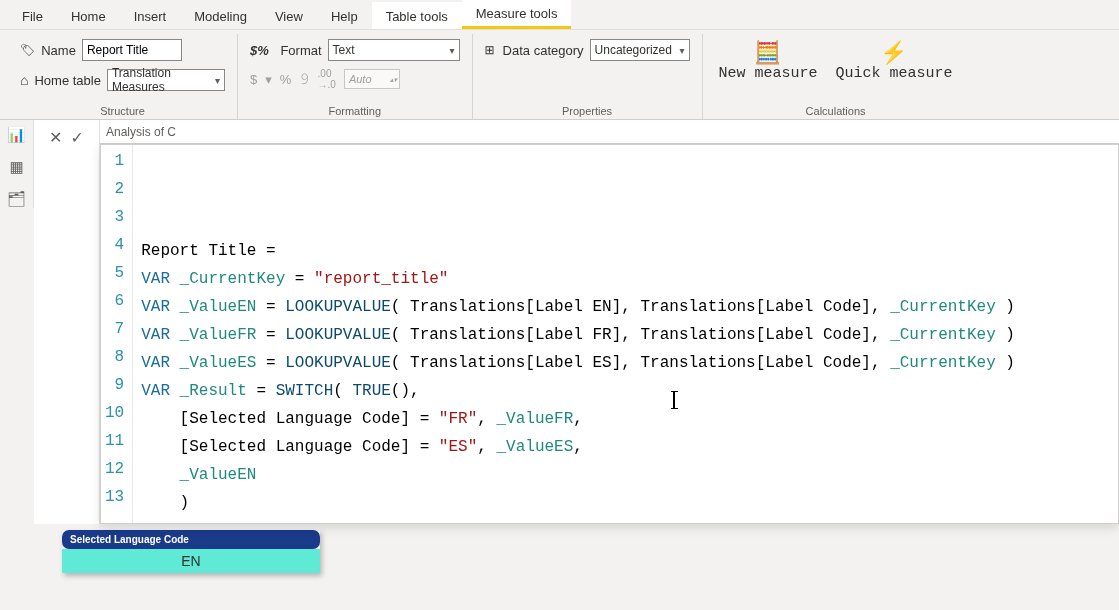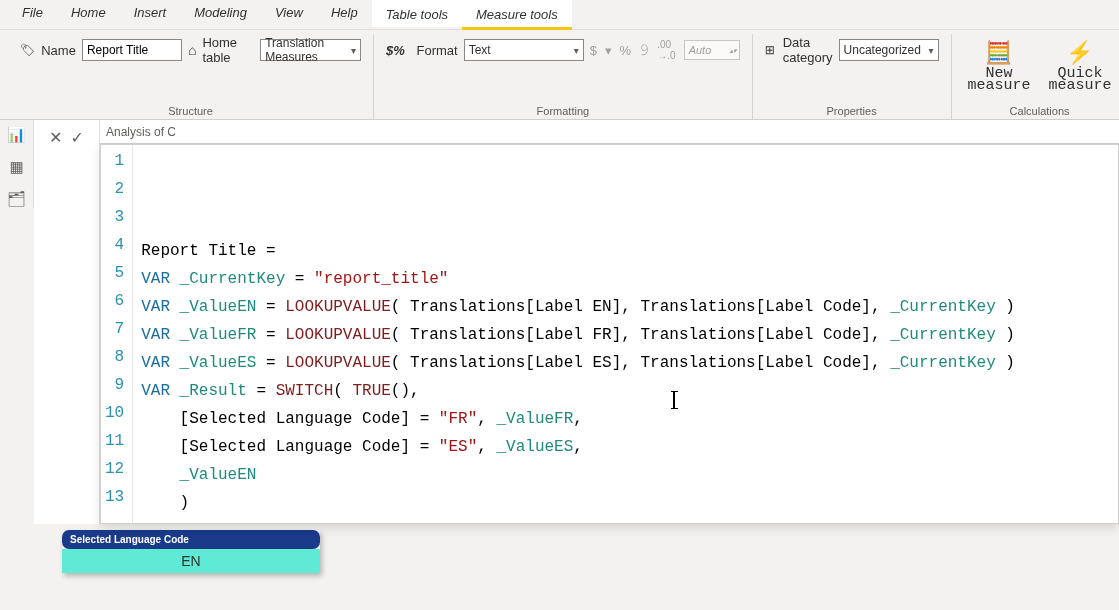--- a/index.html
+++ b/index.html
@@ -12,26 +12,25 @@
       font-size: 13px;
       background: #f3f2f1;
       color: #323130;
       width: 1119px;
       height: 610px;
       overflow: hidden;
       position: relative;
     }
     .menubar {
       display: flex;
-      align-items: flex-start;
+      align-items: flex-end;
       background: #f3f2f1;
       height: 30px;
       padding: 0 8px;
       border-bottom: 1px solid #e1dfdd;
-      font-style: italic;
     }
     .menubar-item {
       padding: 5px 14px;
       font-size: 13px;
       cursor: pointer;
       color: #323130;
     }
     .menubar-item.active-tab {
       background: #fff;
       border-top: 2px solid transparent;
@@ -49,21 +48,21 @@
     }
     .ribbon-group {
       display: flex;
       flex-direction: column;
       justify-content: space-between;
       padding: 4px 12px 2px 12px;
       border-right: 1px solid #d6d5d4;
     }
     .ribbon-group-content {
       display: flex;
-      flex-direction: row;
+      flex-direction: column;
       gap: 6px;
     }
     .ribbon-group-label {
       text-align: center;
       font-size: 11px;
       color: #605e5c;
       padding-top: 2px;
     }
     .field-row {
       display: flex;
@@ -244,21 +243,21 @@
       white-space: pre;
       flex: 1;
       position: relative;
     }
     .code-line {
       height: 28px;
     }
     .tok-measure { color: #000; font-weight: 500; }
     .tok-kw { color: #1a6da0; }
     .tok-var { color: #1f8a7d; }
-    .tok-func { color: #7f1d1d; }
+    .tok-func { color: #0c4a6e; }
     .tok-str { color: #a31515; }
     .tok-col { color: #000; }
     .tok-ref { color: #000; }
     .tok-op { color: #000; }
     .tok-paren { color: #000; }
     .text-cursor {
       position: absolute;
       width: 1px;
       height: 18px;
       border-left: 1px solid #000;
@@ -373,21 +372,21 @@
         <div class="dropdown" style="width:118px">Translation Measures</div>
       </div>
     </div>
     <div class="ribbon-group-label">Structure</div>
   </div>
 
   <div class="ribbon-group">
     <div class="ribbon-group-content">
       <div class="field-row">
         <span class="field-label"><b style="font-style:italic">$%</b>&nbsp;<span>Format</span></span>
-        <div class="dropdown" style="width:120px">Text</div>
+        <div class="dropdown" style="width:132px">Text</div>
       </div>
       <div class="fmt-row">
         <span class="fmt-btn">$</span>
         <span class="fmt-btn">▾</span>
         <span class="fmt-btn">%</span>
         <span class="fmt-btn" style="font-size:16px">𝟿</span>
         <span class="fmt-btn" style="font-size:10px">.00<br>→.0</span>
         <div class="spinner">Auto</div>
       </div>
     </div>

